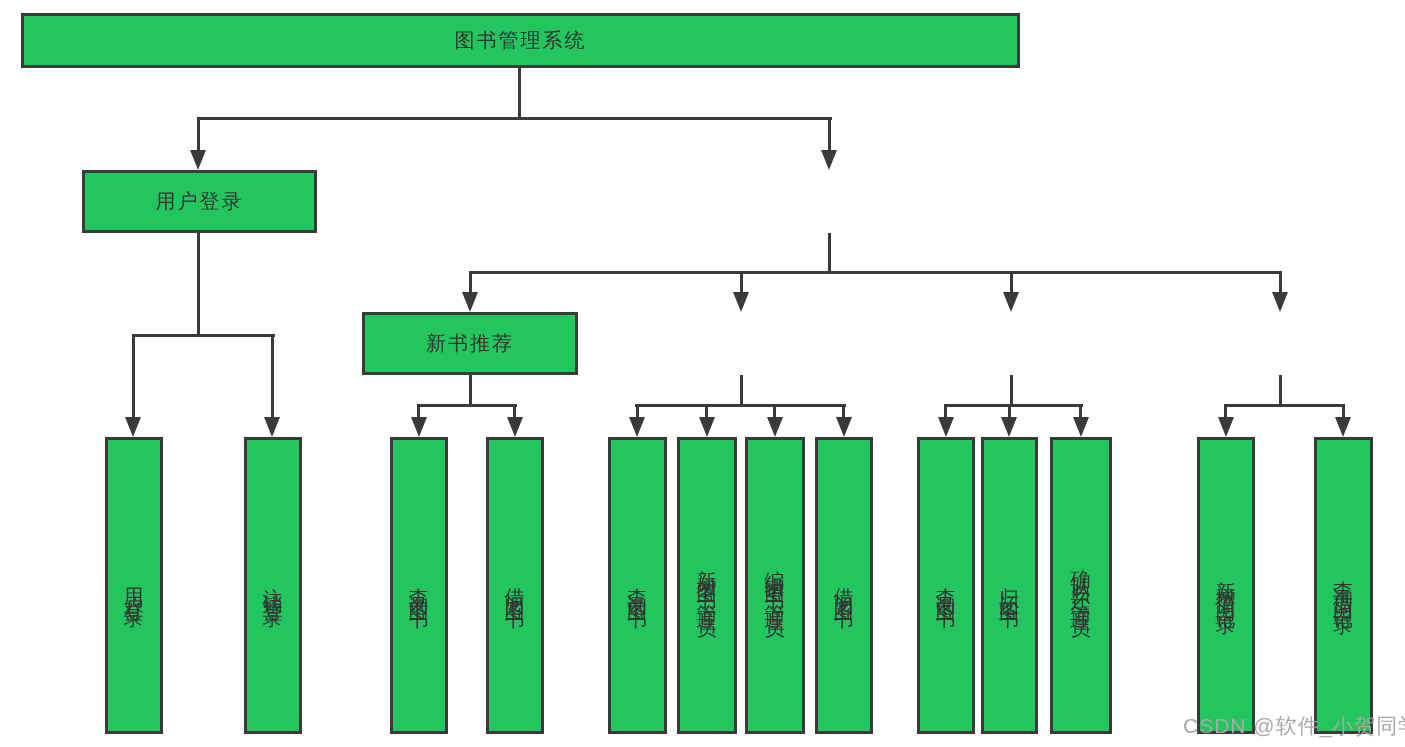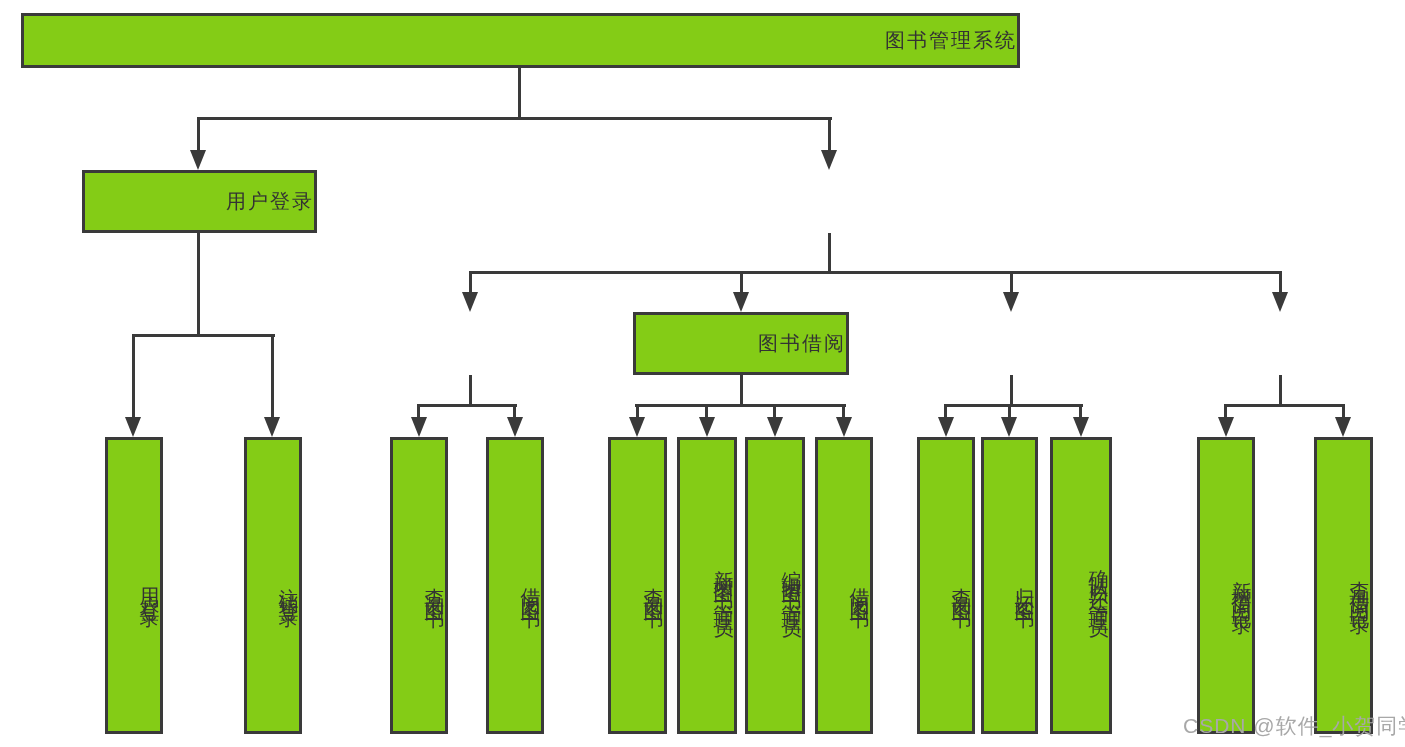--- a/index.html
+++ b/index.html
@@ -16,24 +16,24 @@
   #canvas {
     position: relative;
     width: 1405px;
     height: 747px;
     background: var(--background);
     overflow: hidden;
   }
   .box {
     position: absolute;
     border: 3px solid var(--line);
-    background: #84cc16;
+    background: #22c55e;
     display: flex;
     align-items: center;
-    justify-content: flex-end;
+    justify-content: center;
     color: var(--text);
   }
   .box.h { font-size: 20px; letter-spacing: 2px; }
   .box.v .vtext {
     writing-mode: vertical-rl;
     text-orientation: mixed;
     font-size: 20px;
     letter-spacing: 7px;
     line-height: 1;
     color: var(--text);
@@ -64,24 +64,24 @@
 
   <div class="box h" style="left:21px;top:13px;width:999px;height:55px;">
     <span>图书管理系统</span>
   </div>
 
   <div class="box h" style="left:82px;top:170px;width:235px;height:63px;">
     <span>用户登录</span>
   </div>
 
 
+  <div class="box h" style="left:362px;top:312px;width:216px;height:63px;">
+    <span>新书推荐</span>
+  </div>
 
-  <div class="box h" style="left:633px;top:312px;width:216px;height:63px;">
-    <span>图书借阅</span>
-  </div>
 
 
 
   <div class="box v" style="left:105px;top:437px;width:58px;height:297px;">
     <span class="vtext">用户登录</span>
   </div>
   <div class="box v" style="left:244px;top:437px;width:58px;height:297px;">
     <span class="vtext">注销登录</span>
   </div>
 

